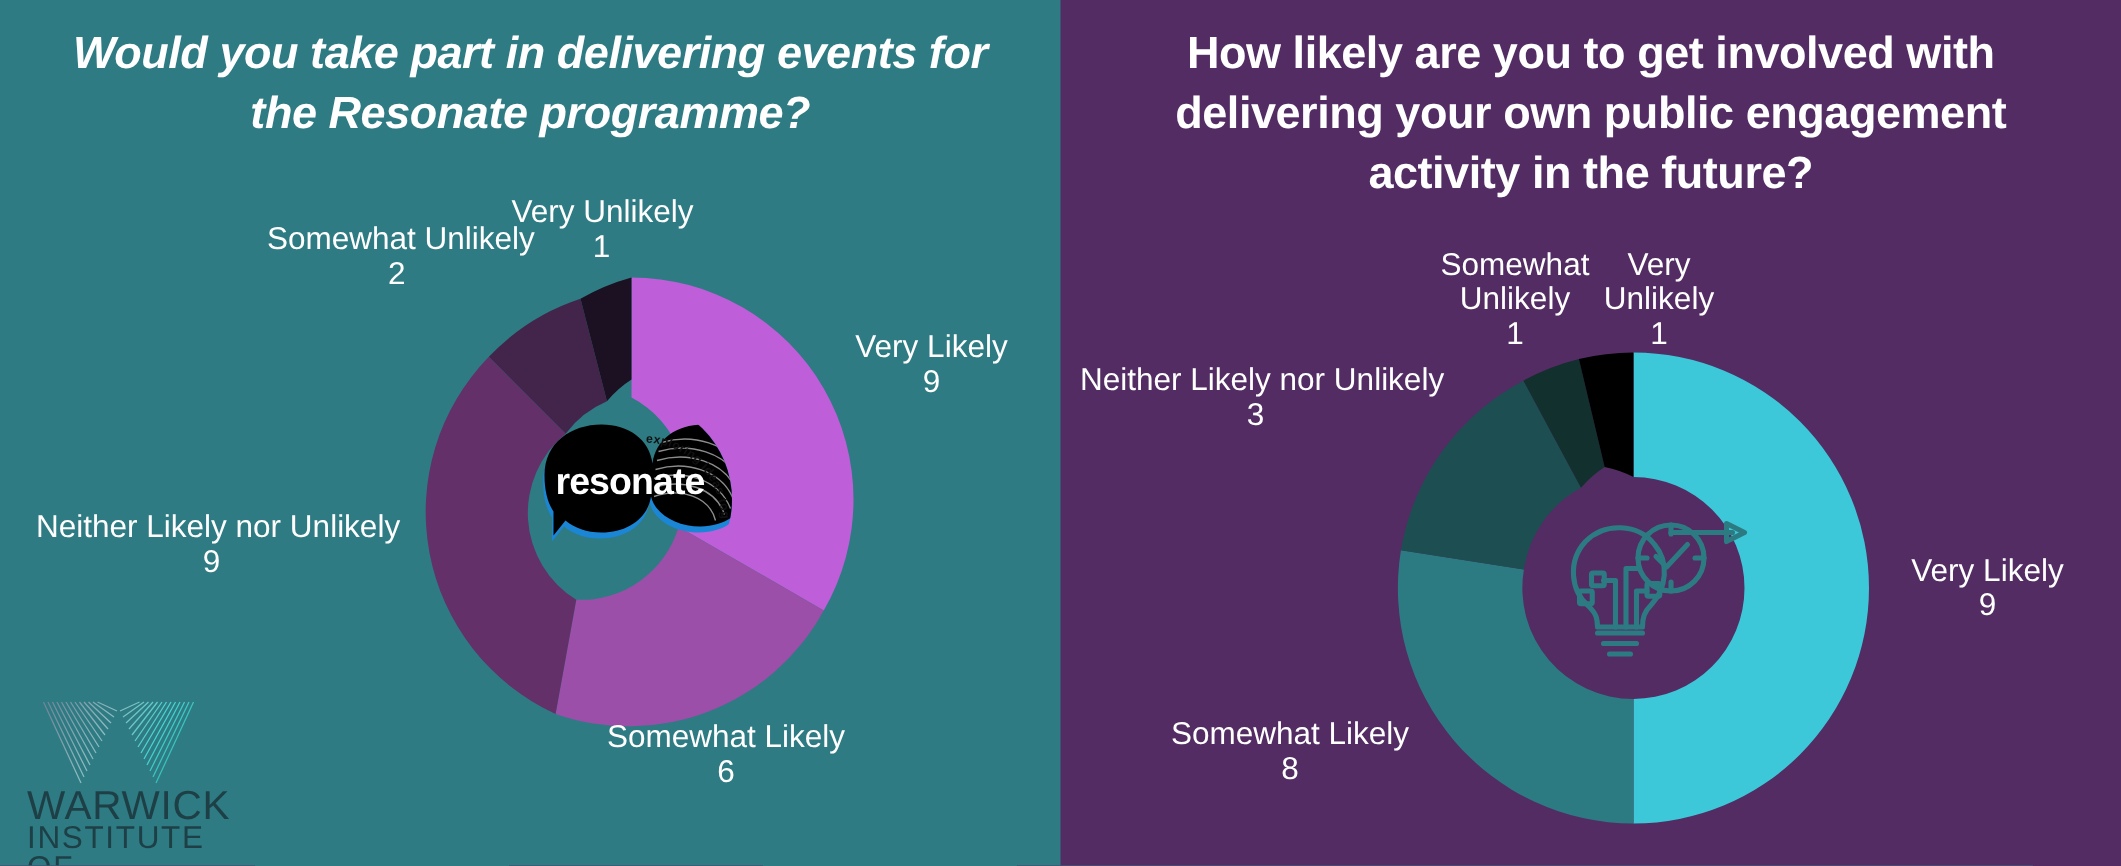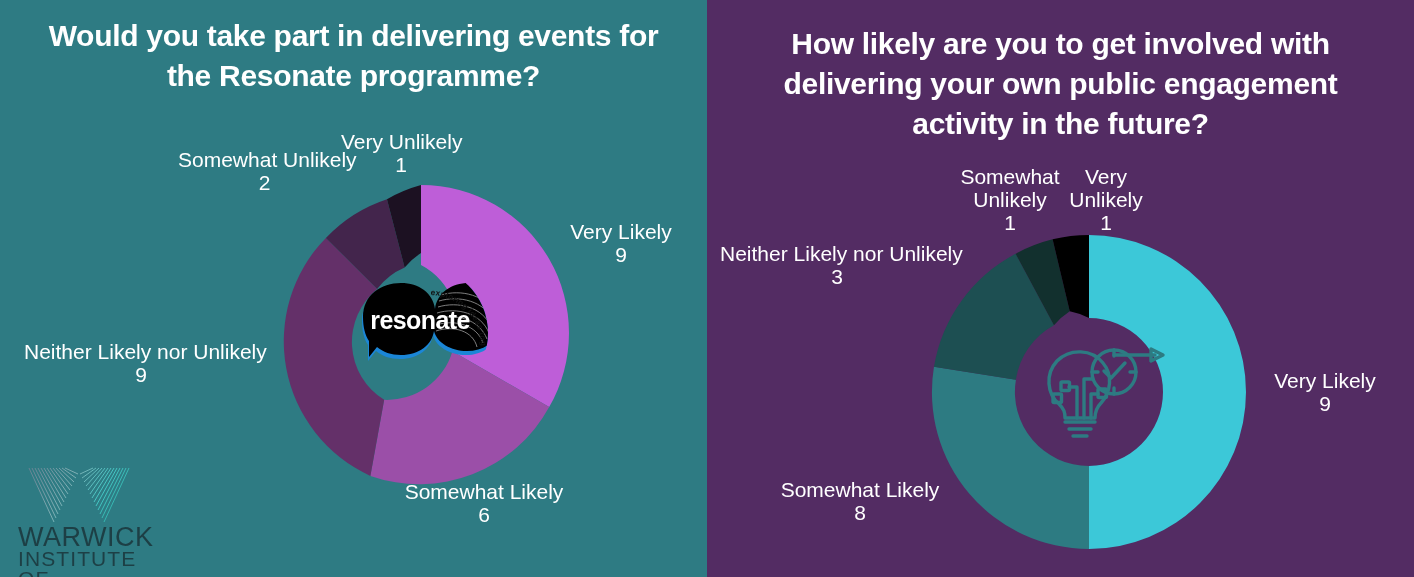--- a/index.html
+++ b/index.html
@@ -21,22 +21,22 @@
     position:absolute;left:0;right:0;
     text-align:center;
     color:#ffffff;
     font-weight:bold;
     font-family:"Liberation Sans", sans-serif;
     font-size:30px;
     line-height:40px;
     letter-spacing:-0.3px;
     -webkit-font-smoothing:antialiased;
   }
-  .panel.left .chart-title{top:16px;padding:0 28px;}
-  .panel.right .chart-title{top:24px;padding:0 32px;}
+  .panel.left .chart-title{top:16px;padding:0 28px;font-style:italic;}
+  .panel.right .chart-title{top:16px;padding:0 32px;}
 
   .donut-wrap{position:absolute;}
   .donut-wrap svg{display:block;overflow:visible;}
 
   .dlabel{
     position:absolute;
     color:#ffffff;
     font-size:21px;
     line-height:23px;
     font-family:"Liberation Sans", sans-serif;

